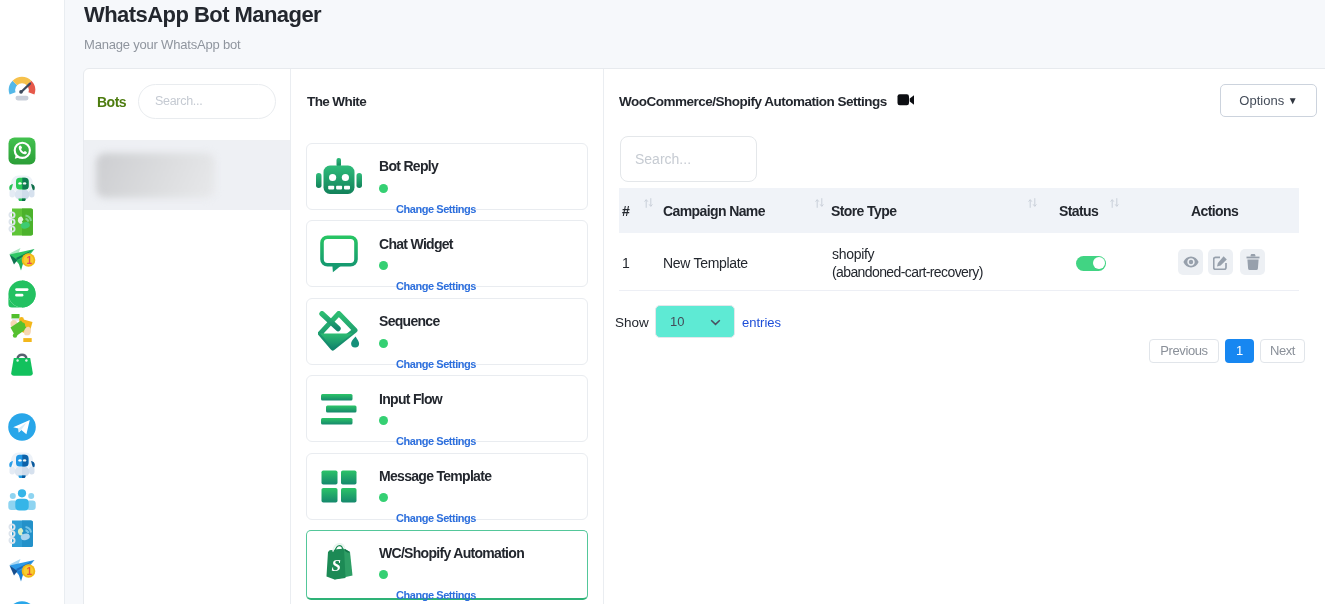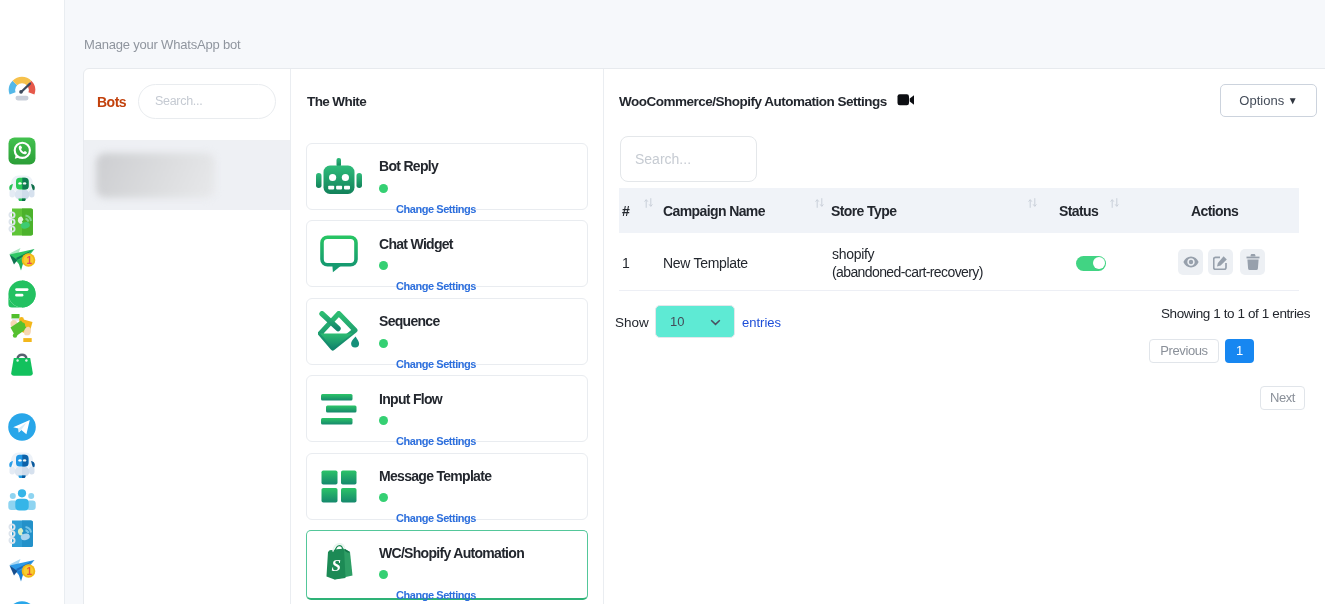--- a/index.html
+++ b/index.html
@@ -11,21 +11,21 @@
   #sidebar { left:0; top:0; width:65px; height:604px; background:#fff; border-right:1px solid #e9edf1; }
   .sic { position:absolute; left:8px; width:28px; height:28px; filter:blur(0.4px); }
   
   #h1 { left:84px; top:2px; font-size:22px; font-weight:700; color:#23272e; letter-spacing:-0.55px;}
   #h2 { left:84px; top:37px; font-size:13px; letter-spacing:-0.2px; color:#8f959e; }
   
   #card { left:83px; top:68px; width:1262px; height:560px; background:#fff;
     border:1px solid #e7eaee; border-radius:6px 0 0 0; }
   .vline { position:absolute; top:0; width:1px; height:604px; background:#eaedf1; }
   
-  #bots-label { left:97px; top:94px; font-size:14px; letter-spacing:-0.5px; font-weight:700; color:#c2410c; }
+  #bots-label { left:97px; top:94px; font-size:14px; letter-spacing:-0.5px; font-weight:700; color:#4d7c0f; }
   #bots-search { left:138px; top:84px; width:138px; height:35px; border:1px solid #e9ecef; border-radius:18px;
      background:#fff; color:#c5cad2; font-size:12.5px; letter-spacing:-0.3px; line-height:33px; padding-left:16px; }
   #col1-div { left:84px; top:140px; width:206px; height:1px; background:#eef0f3; }
   #sel-row { left:84px; top:141px; width:206px; height:69px; background:#eef0f4; }
   #blob { left:96px; top:153px; width:119px; height:45px; background:linear-gradient(115deg,#cccdd0,#dddee0 60%,#e8e9eb); border-radius:9px; filter:blur(3.5px); }
   
   #thewhite { left:307px; top:94px; font-size:13.5px; letter-spacing:-0.6px; font-weight:700; color:#23272e; }
   .wcard { position:absolute; left:306px; width:282px; height:67px; background:#fff;
     border:1px solid #e9ecf0; border-radius:6px; }
   .wcard.sel { border:1px solid #54c79a; border-bottom:2.5px solid #2eb277; height:70px; border-radius:5px; }
@@ -58,20 +58,21 @@
   #showing { left:1009px; top:306px; width:301px; font-size:13.5px; letter-spacing:-0.4px; color:#23272e; text-align:right; }
   .pbtn { position:absolute; top:339px; height:24px; border:1px solid #e1e5ea; background:#fff; border-radius:4px;
       font-size:13px; letter-spacing:-0.4px; color:#8a9099; text-align:center; line-height:22px; }
   #pg1 { left:1225px; top:339px; width:29px; height:24px; background:#1787f1; border-radius:4px; color:#fff;
       font-size:13px; text-align:center; line-height:24px; }
 </style>
 </head>
 <body>
 <div id="stage">
 
+  <div class="abs" id="h1">WhatsApp Bot Manager</div>
   <div class="abs" id="h2">Manage your WhatsApp bot</div>
 
   <div class="abs" id="card"></div>
   <div class="vline" style="left:290px; top:69px; height:535px;"></div>
   <div class="vline" style="left:603px; top:69px; height:535px;"></div>
 
   <div class="abs" id="bots-label">Bots</div>
   <div class="abs" id="bots-search">Search...</div>
   <div class="abs" id="col1-div"></div>
   <div class="abs" id="sel-row"></div>
@@ -239,24 +240,23 @@
     <path d="M4.6 1 L5.4 0 h3.2 L9.4 1 v1.6 H4.6 Z" fill="#97a0ac"></path>
     <path d="M1.4 5.4 h11.2 l-0.7 9 a1.6 1.6 0 0 1 -1.6 1.5 H3.7 a1.6 1.6 0 0 1 -1.6 -1.5 Z" fill="#97a0ac"></path>
   </svg>
   <div class="abs" id="rowline"></div>
 
   <div class="abs" id="show">Show</div>
   <div class="abs" id="select10">10<svg style="position:absolute;right:13px;top:13px;" width="11" height="7" viewBox="0 0 11 7">
         <path d="M1.2 1.2 L5.5 5.4 L9.8 1.2" fill="none" stroke="#4a5160" stroke-width="1.5"></path>
       </svg></div>
   <div class="abs" id="entries">entries</div>
-  <div class="abs" id="showing">Showing 1 to 1 of 1 entries</div>
   <div class="pbtn" style="left:1149px; width:70px;">Previous</div>
   <div class="abs" id="pg1">1</div>
-  <div class="pbtn" style="left:1260px; width:45px;margin-top:47px;">Next</div>
+  <div class="pbtn" style="left:1260px; width:45px;">Next</div>
 
   <div class="abs" id="sidebar"></div>
   <svg class="sic" style="top:74px;" width="28" height="28" viewBox="0 0 28 28">
     <path d="M4.6 19.4 A 10 10 0 0 1 6.9 8.9" fill="none" stroke="#54b8e8" stroke-width="6.4"></path>
     <path d="M6.9 8.9 A 10 10 0 0 1 21.1 8.9" fill="none" stroke="#f6c14c" stroke-width="6.4"></path>
     <path d="M21.1 8.9 A 10 10 0 0 1 23.4 19.4" fill="none" stroke="#e6594a" stroke-width="6.4"></path>
     <path d="M13.2 18 L22 9.6" stroke="#3f4c5e" stroke-width="2.2" stroke-linecap="round"></path>
     <circle cx="13" cy="17.9" r="1.8" fill="#3f4c5e"></circle>
     <rect x="7.5" y="21.8" width="13" height="4.6" rx="2.3" fill="#c9cfda"></rect>
   </svg>

